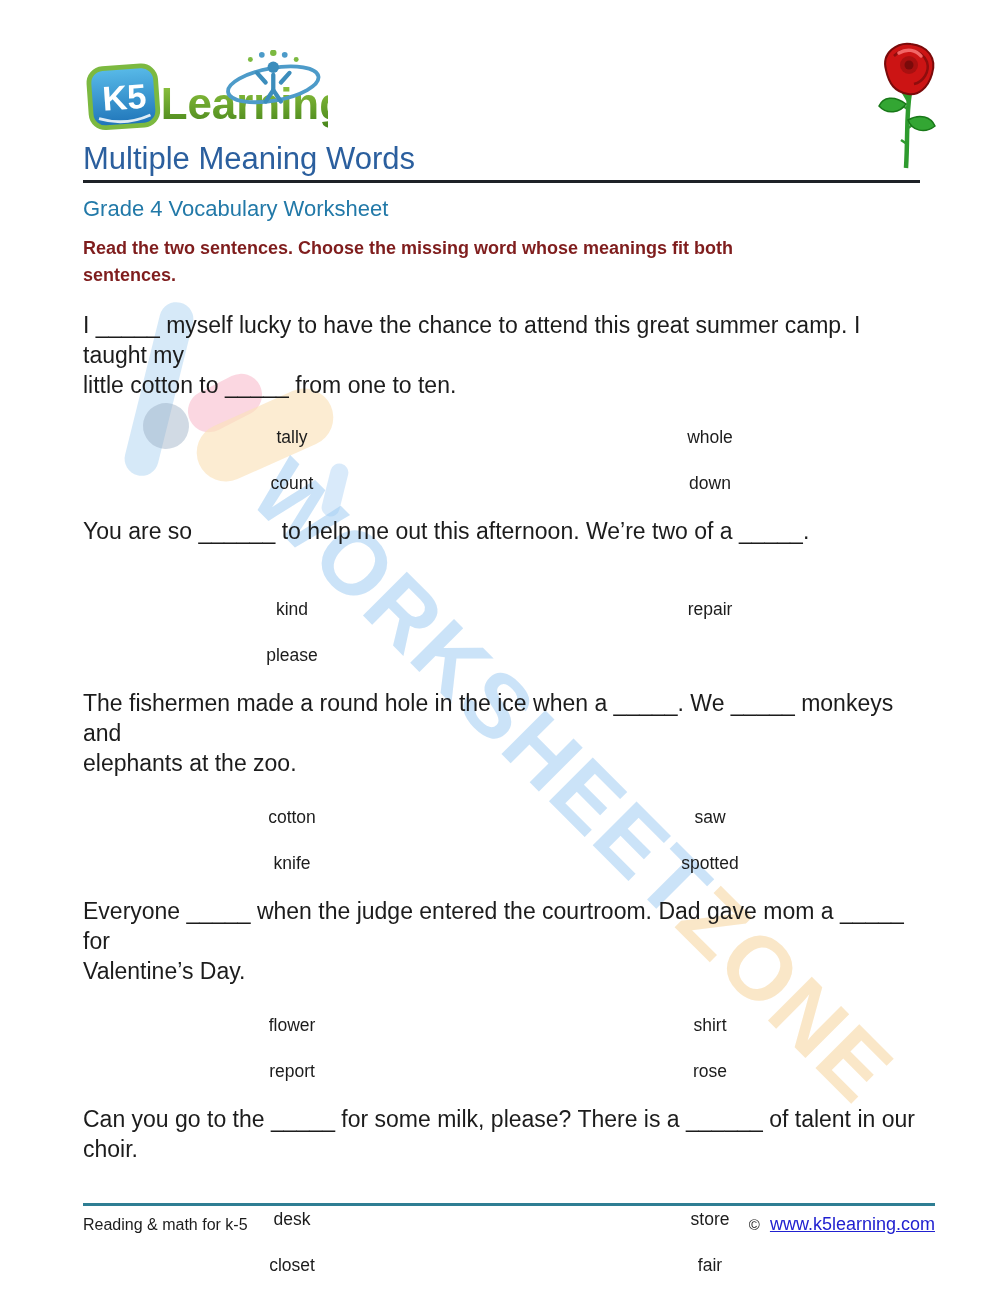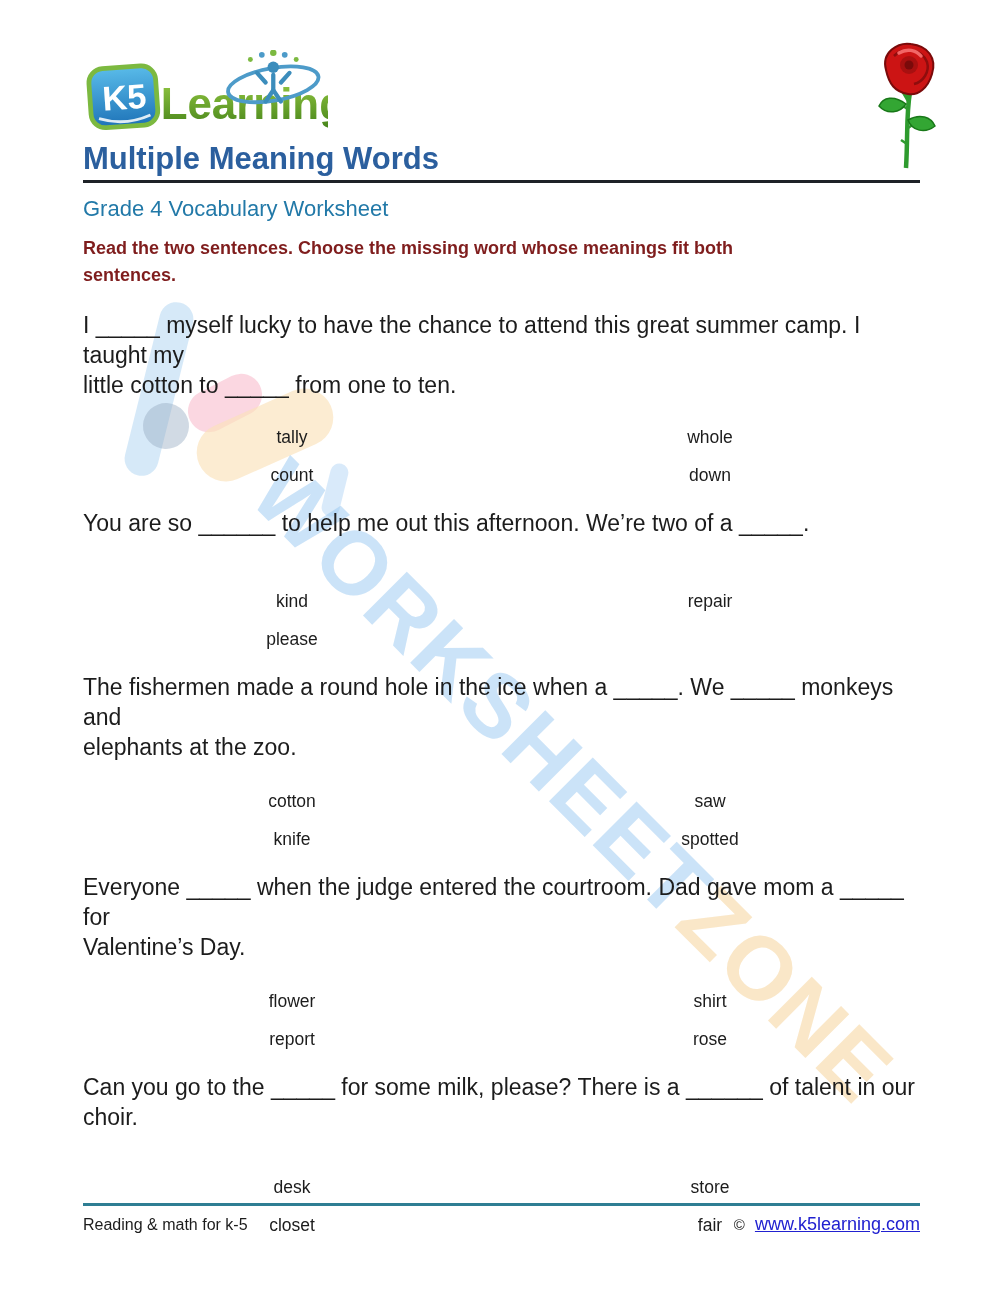--- a/index.html
+++ b/index.html
@@ -39,21 +39,21 @@
   
   .content { position: relative; z-index: 1; padding: 0 80px 0 83px; }
 
   .logo-svg { display: block; margin-top: 50px; }
   .rose-svg { position: absolute; left: 866px; top: 40px; }
 
   h1.title {
     margin-top: 7px;
     font-size: 31px;
     line-height: 36px;
-    font-weight: bold;
+    font-weight: normal;
     color: #2B5F9E;
   }
   .title-rule { height: 3px; background: #1E2227; margin-top: 3px; }
   h2.subtitle {
     margin-top: 13px;
     font-size: 22px;
     line-height: 26px;
     font-weight: normal;
     color: #2279A8;
   }
@@ -63,32 +63,32 @@
     font-weight: bold;
     line-height: 27px;
     color: #7f1d1d;
   }
 
   .sentence { font-size: 23px; line-height: 30px; color: #1c1c1c; margin-top: 18px; }
   .q1 .sentence { margin-top: 21px; }
   .choices {
     display: grid;
     grid-template-columns: 418px 418px;
-    row-gap: 8px;
+    row-gap: 16px;
     font-size: 17.5px;
   }
   .choice { text-align: center; line-height: 30px; }
   .q1 .choices { margin-top: 22px; }
   .q2 .choices { margin-top: 48px; }
   .q3 .choices { margin-top: 24px; }
   .q4 .choices { margin-top: 24px; }
   .q5 .choices { margin-top: 40px; }
 
   
-  .footer { position: absolute; left: 83px; right: 80px; top: 1203px; z-index: 1; }
+  .footer { position: absolute; left: 83px; right: 65px; top: 1203px; z-index: 1; }
   .footer-rule { height: 3px; background: #2E7E93; }
   .footer-row {
     margin-top: 8px;
     display: flex;
     justify-content: space-between;
     align-items: baseline;
     font-size: 16px;
     color: #1c1c1c;
   }
   .footer-right { display: flex; align-items: baseline; gap: 10px; }

